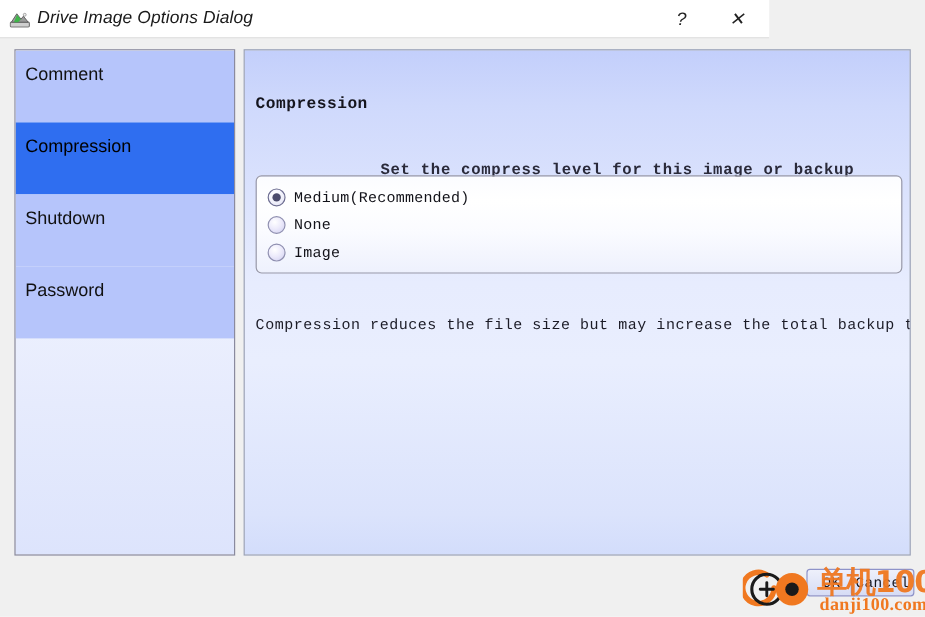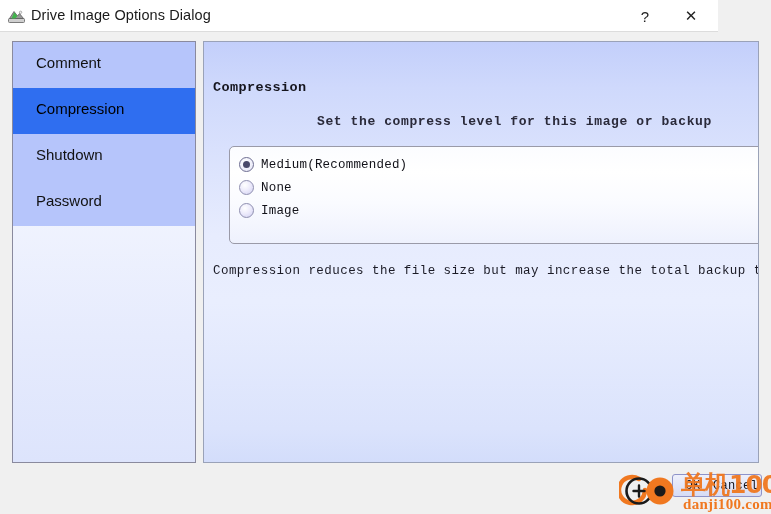--- a/index.html
+++ b/index.html
@@ -23,25 +23,26 @@
     width: 771px;
     height: 514px;
     background: #f0f0f0;
     box-sizing: border-box;
   }
 
   
   .titlebar {
     position: absolute;
     left: 0; top: 0;
-    width: 718px;
+    width: 641px;
     height: 32px;
     background: #ffffff;
     border-bottom: 1px solid #dcdcdc;
     box-sizing: border-box;
+    font-style: italic;
   }
   .title-icon {
     position: absolute;
     left: 8px; top: 8px;
     width: 17px; height: 16px;
   }
   .title-text {
     position: absolute;
     left: 31px; top: 7px;
     font-size: 14.5px;
@@ -75,23 +76,23 @@
     border: 1px solid #8a8a9e;
     background: linear-gradient(to bottom, #ffffff 0%, #f7f9ff 22%, #e6ebfd 70%, #dde4fc 100%);
     overflow: hidden;
   }
   .side-items {
     position: absolute;
     left: 0; top: 0;
     width: 100%;
   }
   .side-item {
-    height: 46px;
+    height: 60px;
     line-height: 42px;
-    padding-left: 23px;
+    padding-left: 8px;
     font-size: 15px;
     color: #111111;
     background: #b6c5fb;
     box-sizing: border-box;
     white-space: nowrap;
     overflow: hidden;
     cursor: default;
   }
   .side-item.selected {
     background: #2f6ef0;
@@ -116,35 +117,35 @@
     font-family: "Liberation Mono", monospace;
     font-size: 13.5px;
     font-weight: bold;
     color: #15151e;
     letter-spacing: 0.4px;
     white-space: nowrap;
   }
 
   .instruction {
     position: absolute;
-    left: 113px; top: 72px;
+    left: 113px; top: 92px;
     font-family: "Liberation Mono", monospace;
     font-size: 13px;
     font-weight: bold;
     color: #2a2a3a;
     letter-spacing: 0.6px;
     white-space: nowrap;
   }
 
   
   .groupbox {
     position: absolute;
-    left: 25px; top: 104px;
+    left: 9px; top: 104px;
     width: 539px;
-    height: 98px;
+    height: 82px;
     box-sizing: border-box;
     border: 1px solid #9a9aa8;
     border-radius: 5px;
     background: linear-gradient(to bottom, #fbfcff 0%, #ffffff 26%, #fafbff 58%, #eef1fd 100%);
   }
   .radio-row {
     position: absolute;
     left: 9px;
     height: 23px;
     display: flex;

